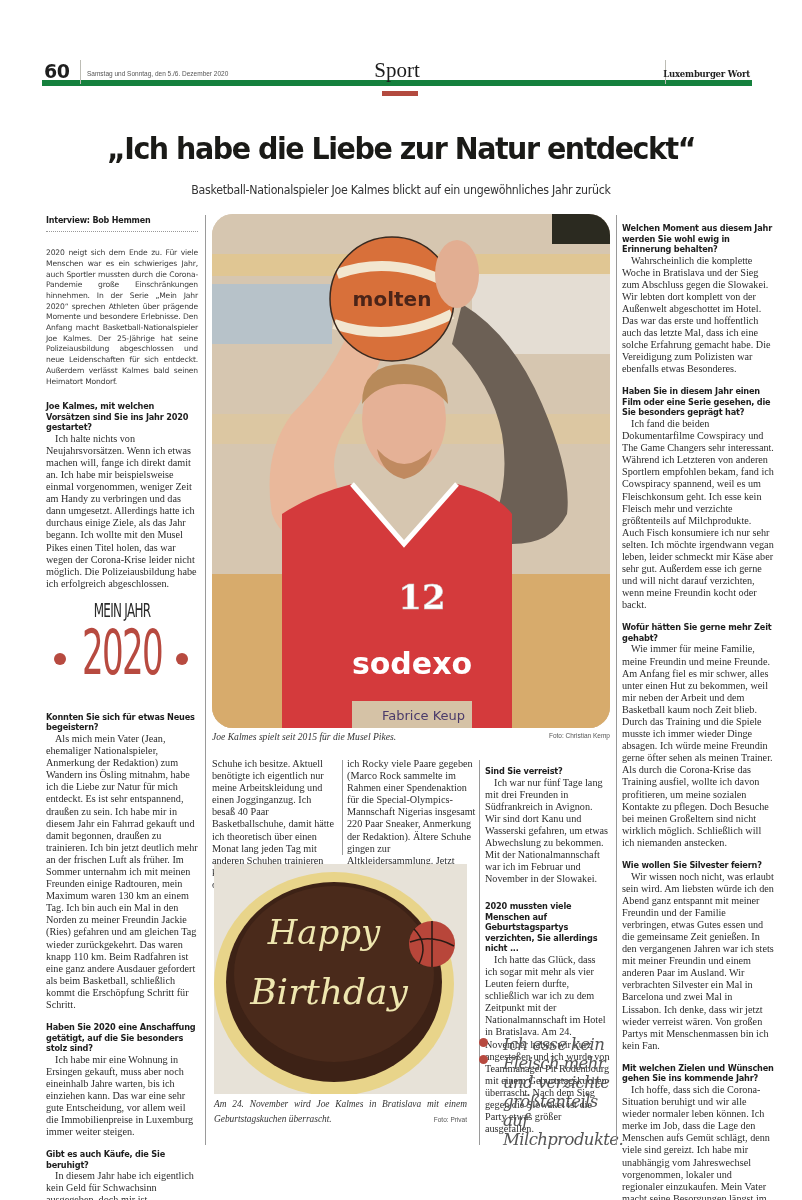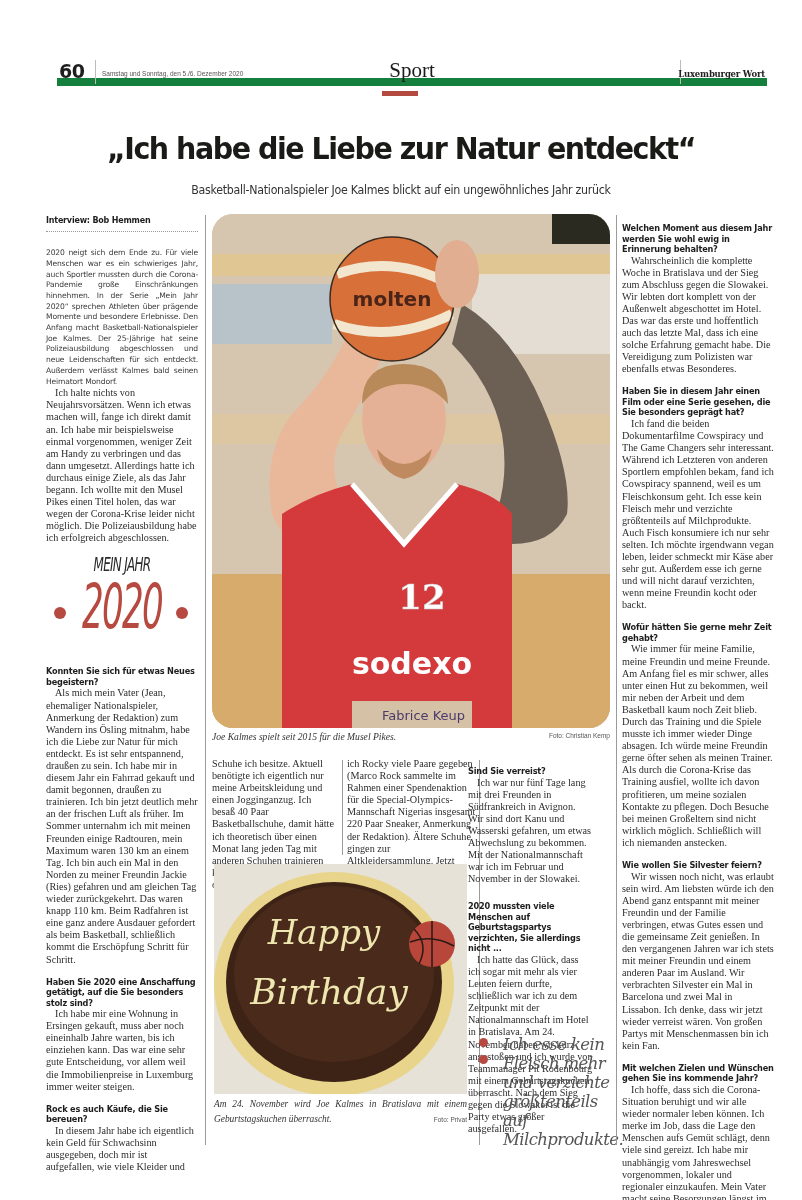--- a/index.html
+++ b/index.html
@@ -1,20 +1,20 @@
 <!DOCTYPE html>
 <html><head>
 <meta charset="utf-8">
 <style>
   * { box-sizing: border-box; margin: 0; padding: 0; }
   html, body { width: 802px; height: 1200px; background: #ffffff; overflow: hidden; }
   body { position: relative; font-family: "Liberation Serif", serif; color: #2a2a2a; }
 
   
-  .masthead { position: absolute; left: 57px; top: 58px; width: 710px; height: 28px; border-bottom: 8px solid #15803d; }
+  .masthead { position: absolute; left: 42px; top: 58px; width: 710px; height: 28px; border-bottom: 6px solid #15803d; }
   .page-num { position: absolute; left: 2px; top: 2px; font-family: "DejaVu Sans", sans-serif; font-weight: bold; font-size: 19px; color: #1e1e1e; letter-spacing: -0.5px; }
   .mast-sep { position: absolute; left: 38px; top: 2px; width: 1px; height: 24px; background: #bdbdb5; }
   .mast-date { position: absolute; left: 45px; top: 12px; font-family: "Liberation Sans", sans-serif; font-size: 6.5px; color: #555; }
   .section-name { position: absolute; left: 0; width: 100%; top: 0px; text-align: center; font-family: "Liberation Serif", serif; font-size: 21px; color: #1c1c1c; }
   .mast-sep2 { position: absolute; left: 623px; top: 2px; width: 1px; height: 24px; background: #bdbdb5; }
   .paper-name { position: absolute; right: 2px; top: 11px; font-family: "DejaVu Serif", serif; font-weight: bold; font-size: 8.5px; color: #222; letter-spacing: -0.2px; }
   .section-bar { position: absolute; left: 382px; top: 91px; width: 36px; height: 5px; background: #b34a3f; }
 
   
   .headline { position: absolute; left: 0; width: 802px; top: 130px; text-align: center; font-family: "DejaVu Sans", sans-serif; font-weight: bold; font-size: 31px; letter-spacing: -1.6px; color: #1a1a17; transform: scaleX(0.92); transform-origin: center; }
@@ -25,36 +25,36 @@
   .col p { text-indent: 9px; text-align: left; }
   .q { font-family: "DejaVu Sans", sans-serif; font-weight: bold; font-size: 8.2px; line-height: 10.5px; color: #1e1e1e; margin-top: 11px; letter-spacing: -0.2px; }
   .q.first { margin-top: 8px; }
   .vrule { position: absolute; width: 1px; background: #9a9a9a; }
 
   
   .col-left { left: 46px; top: 215px; width: 152px; }
   .byline { font-family: "DejaVu Sans", sans-serif; font-weight: bold; font-size: 8px; color: #1e1e1e; padding-bottom: 4px; border-bottom: 1px dotted #999; margin-bottom: 6px; letter-spacing: -0.2px; }
   .intro { font-family: "DejaVu Sans", sans-serif; font-size: 7.6px; line-height: 10.7px; color: #3a3a3a; text-align: justify; letter-spacing: -0.15px; margin-top: 16px; }
 
-  .mj-logo { position: relative; height: 104px; margin-top: 10px; margin-bottom: 4px; text-align: center; font-style: italic; }
+  .mj-logo { position: relative; height: 104px; margin-top: 10px; margin-bottom: 4px; text-align: center; }
   .mj-top { font-family: "DejaVu Sans Condensed", "DejaVu Sans", sans-serif; font-size: 19px; line-height: 20px; color: #2a2a2a; letter-spacing: -1px; transform: scaleX(0.7); }
   .mj-year { font-family: "DejaVu Sans", sans-serif; font-size: 62px; line-height: 66px; color: #b74a40; letter-spacing: -3px; transform: scaleX(0.55); font-weight: normal; }
   .mj-dot { position: absolute; top: 53px; width: 12px; height: 12px; border-radius: 50%; background: #b74a40; }
   .mj-dot.l { left: 8px; }
   .mj-dot.r { right: 10px; }
 
   
   .photo-main { position: absolute; left: 212px; top: 214px; width: 398px; height: 514px; overflow: hidden; background: linear-gradient(180deg, #d8c7b3 0%, #cbb79b 30%, #c6ab86 55%, #d9b37a 100%); border-radius: 21px; }
   .caption-main { position: absolute; left: 212px; top: 731px; width: 398px; font-style: italic; font-size: 9.6px; color: #333; }
   .credit { position: absolute; right: 0; top: 1px; font-style: normal; font-family: "Liberation Sans", sans-serif; font-size: 6.5px; color: #555; }
 
   
   .col-m1 { left: 212px; top: 758px; width: 125px; }
   .col-m2 { left: 347px; top: 758px; width: 130px; }
-  .col-m3 { left: 468px; top: 758px; width: 125px; }
+  .col-m3 { left: 485px; top: 758px; width: 125px; }
   .col-m1 p, .col-m2 p { text-indent: 0; }
 
   .photo-cake { position: absolute; left: 214px; top: 864px; width: 253px; height: 230px; overflow: hidden; background: #e9e3da; }
   .caption-cake { position: absolute; left: 214px; top: 1097px; width: 253px; font-style: italic; font-size: 9.4px; line-height: 15px; color: #333; text-align: justify; }
   .caption-cake .credit { top: auto; bottom: 0; }
 
   .pullquote { position: absolute; left: 479px; top: 1035px; width: 135px; font-style: italic; font-size: 16.5px; line-height: 19px; color: #555; font-family: "DejaVu Serif", serif; letter-spacing: -0.6px; }
   .pq-dots { position: absolute; left: 479px; top: 1038px; }
   .pq-dot { width: 9px; height: 9px; border-radius: 50%; background: #b74a40; margin-bottom: 8px; }
   .pullquote span { display: block; padding-left: 24px; }
@@ -75,36 +75,37 @@
 </header>
 <div class="section-bar"></div>
 
 <h1 class="headline">„Ich habe die Liebe zur Natur entdeckt“</h1>
 <div class="subhead">Basketball-Nationalspieler Joe Kalmes blickt auf ein ungewöhnliches Jahr zurück</div>
 
 <section class="col col-left">
   <div class="byline">Interview: Bob Hemmen</div>
   <div class="intro">2020 neigt sich dem Ende zu. Für viele Menschen war es ein schwieriges Jahr, auch Sportler mussten durch die Corona-Pandemie große Einschränkungen hinnehmen. In der Serie „Mein Jahr 2020“ sprechen Athleten über prägende Momente und besondere Erlebnisse. Den Anfang macht Basketball-Nationalspieler Joe Kalmes. Der 25-Jährige hat seine Polizeiausbildung abgeschlossen und neue Leidenschaften für sich entdeckt. Außerdem verlässt Kalmes bald seinen Heimatort Mondorf.</div>
 
+  <div class="q" style="margin-top:14px">Joe Kalmes, mit welchen Vorsätzen sind Sie ins Jahr 2020 gestartet?</div>
   <p>Ich halte nichts von Neujahrsvorsätzen. Wenn ich etwas machen will, fange ich direkt damit an. Ich habe mir beispielsweise einmal vorgenommen, weniger Zeit am Handy zu verbringen und das dann umgesetzt. Allerdings hatte ich durchaus einige Ziele, als das Jahr begann. Ich wollte mit den Musel Pikes einen Titel holen, das war wegen der Corona-Krise leider nicht möglich. Die Polizeiausbildung habe ich erfolgreich abgeschlossen.</p>
 
   <div class="mj-logo">
     <div class="mj-top">MEIN JAHR</div>
     <div class="mj-year">2020</div>
     <span class="mj-dot l"></span>
     <span class="mj-dot r"></span>
   </div>
 
   <div class="q first">Konnten Sie sich für etwas Neues begeistern?</div>
   <p>Als mich mein Vater (Jean, ehemaliger Nationalspieler, Anmerkung der Redaktion) zum Wandern ins Ösling mitnahm, habe ich die Liebe zur Natur für mich entdeckt. Es ist sehr entspannend, draußen zu sein. Ich habe mir in diesem Jahr ein Fahrrad gekauft und damit begonnen, draußen zu trainieren. Ich bin jetzt deutlich mehr an der frischen Luft als früher. Im Sommer unternahm ich mit meinen Freunden einige Radtouren, mein Maximum waren 130 km an einem Tag. Ich bin auch ein Mal in den Norden zu meiner Freundin Jackie (Ries) gefahren und am gleichen Tag wieder zurückgekehrt. Das waren knapp 110 km. Beim Radfahren ist eine ganz andere Ausdauer gefordert als beim Basketball, schließlich kommt die Erschöpfung Schritt für Schritt.</p>
 
   <div class="q">Haben Sie 2020 eine Anschaffung getätigt, auf die Sie besonders stolz sind?</div>
   <p>Ich habe mir eine Wohnung in Ersingen gekauft, muss aber noch eineinhalb Jahre warten, bis ich einziehen kann. Das war eine sehr gute Entscheidung, vor allem weil die Immobilienpreise in Luxemburg immer weiter steigen.</p>
 
-  <div class="q">Rock es auch Käufe, die Sie bereuen?</div>
+  <div class="q">Gibt es auch Käufe, die Sie beruhigt?</div>
   <p>In diesem Jahr habe ich eigentlich kein Geld für Schwachsinn ausgegeben, doch mir ist aufgefallen, wie viele Kleider und</p>
 </section>
 <div class="vrule" style="left:205px; top:215px; height:930px;"></div>
 
 <figure class="photo-main">
   <svg width="398" height="514" viewBox="0 0 398 514">
     <rect x="0" y="0" width="398" height="514" fill="#d6c6b0"></rect>
     <rect x="0" y="40" width="398" height="22" fill="#e2c58c" opacity="0.8"></rect>
     <rect x="0" y="70" width="120" height="60" fill="#a9c1d4" opacity="0.7"></rect>
     <rect x="260" y="60" width="138" height="80" fill="#e7e2dc" opacity="0.8"></rect>

